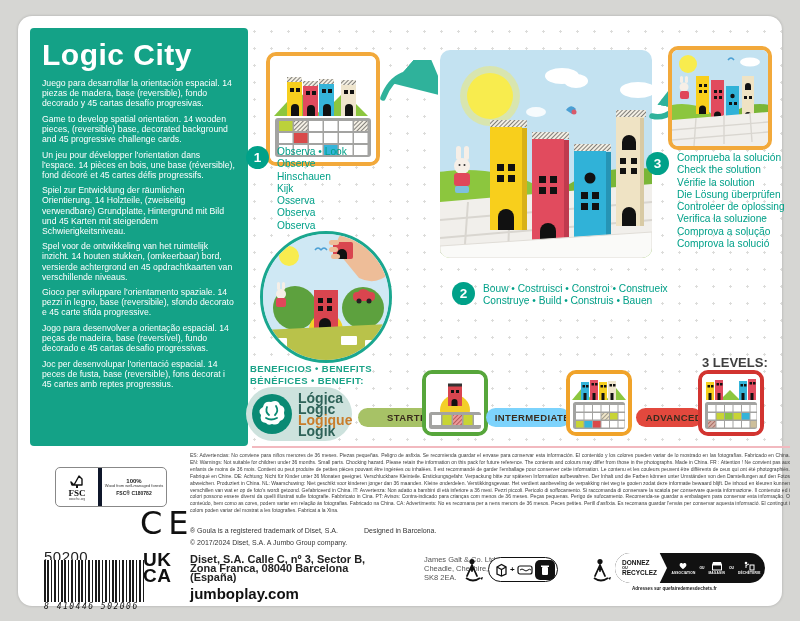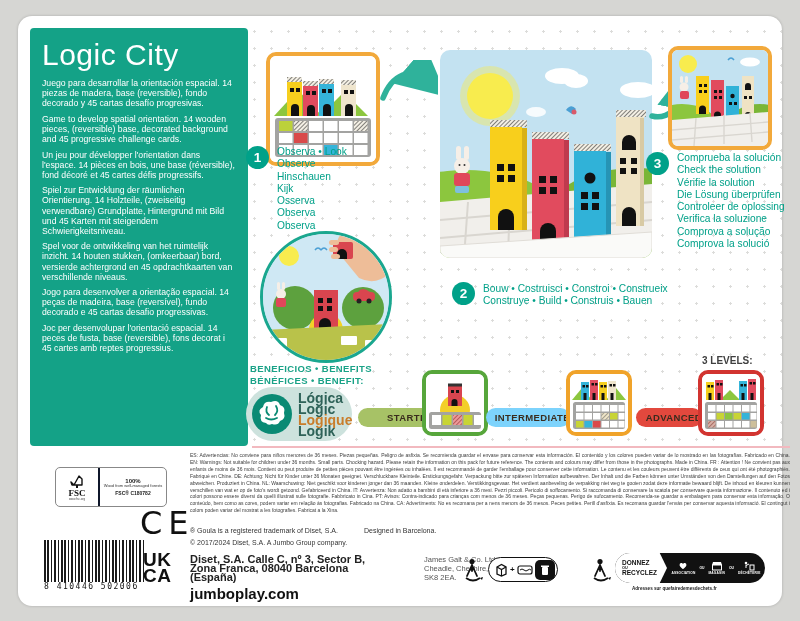--- a/index.html
+++ b/index.html
@@ -5,52 +5,52 @@
   html,body{margin:0;padding:0;}
   body{width:800px;height:621px;background:#d6d6d3;font-family:"Liberation Sans",sans-serif;}
   .page{position:relative;width:800px;height:621px;overflow:hidden;background:#d6d6d3;}
   .abs{position:absolute;}
   .box{left:18px;top:16px;width:764px;height:590px;background:#ffffff;border-radius:14px;box-shadow:0 0 3px rgba(0,0,0,.2);}
   .dots{left:18px;top:16px;width:764px;height:432px;border-radius:14px 14px 0 0;
         background-image:radial-gradient(#dcdcda 1.1px,transparent 1.3px);background-size:17px 17px;background-position:7px 7px;}
   
   .panel{left:30px;top:28px;width:218px;height:418px;background:#14a287;border-radius:4px;
          padding:12px 12px 8px 12px;box-sizing:border-box;color:#fff;}
-  .panel .title{font-size:30px;font-weight:400;letter-spacing:.5px;margin:0 0 8px 0;line-height:1;}
+  .panel .title{font-size:30px;font-weight:700;letter-spacing:.5px;margin:0 0 8px 0;line-height:1;}
   .panel p{font-size:8.7px;line-height:1.16;margin:0 0 5.5px 0;}
   
   .stepnum{width:23px;height:23px;border-radius:50%;background:#00a189;color:#fff;font-size:13.5px;font-weight:700;
            display:flex;align-items:center;justify-content:center;}
   .steplines div{font-size:10.2px;line-height:12.3px;color:#00a189;white-space:nowrap;}
   
   .card{background:#fff;border:4px solid #f2a93b;border-radius:10px;overflow:hidden;}
   .lvlcard{background:#fff;border-radius:10px;overflow:hidden;}
   .pill{border-radius:11px;display:flex;align-items:center;justify-content:flex-end;
         font-size:9.5px;font-weight:700;color:#3a2c1e;letter-spacing:.4px;}
-  .levels-title{font-size:10px;font-weight:700;color:#3f3f3f;}
+  .levels-title{font-size:13px;font-weight:700;color:#3f3f3f;}
   
   .ben-head{font-size:9.5px;font-weight:700;color:#19a287;letter-spacing:.4px;line-height:11.5px;}
   .ben-pill{background:#cde2dd;border-radius:27px;width:106px;height:54px;}
   .ben-items div{font-size:14px;font-weight:700;color:#2e6258;line-height:11px;}
   .ben-items div:nth-child(3){color:#c97d2b;}
   .divider{height:2px;background:#f2b9bf;}
   
   .warn{font-size:5px;line-height:6.9px;color:#3c3c3c;text-align:justify;}
   .tm{font-size:7px;color:#333;}
   .addr-bold div{font-size:11px;font-weight:700;color:#222;line-height:9px;}
   .addr-reg div{font-size:7.5px;color:#555;line-height:9px;}
   .website{font-size:15px;font-weight:700;color:#111;}
   
   .code{font-size:15px;color:#222;letter-spacing:.5px;}
   .barcode-bars{width:100px;height:42px;background:repeating-linear-gradient(90deg,#1a1a1a 0 1.6px,#fff 1.6px 3.4px);}
   .barcode-digits{font-family:"DejaVu Sans Mono",monospace;font-size:8px;letter-spacing:1.5px;color:#111;}
   .ce{font-size:32px;font-weight:500;color:#111;letter-spacing:6px;font-family:"DejaVu Sans",sans-serif;}
   .ukca{font-size:19px;font-weight:800;color:#111;line-height:16px;letter-spacing:.5px;}
   .fscbox{width:112px;height:40px;border:1px solid #888;border-radius:5px;background:#fff;display:flex;box-sizing:border-box;}
-  .fsc-left{width:42px;border-right:2px solid #0f172a;display:flex;flex-direction:column;align-items:center;justify-content:center;}
+  .fsc-left{width:42px;border-right:4px solid #0f172a;display:flex;flex-direction:column;align-items:center;justify-content:center;}
   .fsc-name{font-family:"Liberation Serif",serif;font-weight:700;font-size:9px;color:#111;line-height:8px;}
   .fsc-site{font-size:3px;color:#444;}
   .fsc-right{flex:1;display:flex;flex-direction:column;align-items:center;justify-content:center;text-align:center;}
   .fsc-pct{font-size:6px;font-weight:700;color:#222;}
   .fsc-desc{font-size:4px;color:#333;line-height:4.6px;}
   .fsc-cert{font-size:5px;font-weight:700;color:#222;margin-top:1px;}
   
   .banner{width:150px;height:30px;background:#111;border-radius:15px;display:flex;align-items:center;overflow:hidden;}
   .banner-left{width:52px;height:100%;background:#fff;clip-path:polygon(0 0,86% 0,100% 50%,86% 100%,0 100%);
                display:flex;flex-direction:column;align-items:flex-start;justify-content:center;padding-left:7px;box-sizing:border-box;}
@@ -72,20 +72,21 @@
   <div class="abs box"></div>
   <div class="abs dots"></div>
 
   <div class="abs panel">
     <div class="title">Logic City</div>
     <p>Juego para desarrollar la orientación espacial. 14 piezas de madera, base (reversible), fondo decorado y 45 cartas desafío progresivas.</p>
     <p>Game to develop spatial orientation. 14 wooden pieces, (reversible) base, decorated background and 45 progressive challenge cards.</p>
     <p>Un jeu pour développer l'orientation dans l'espace. 14 pièces en bois, une base (réversible), fond décoré et 45 cartes défis progressifs.</p>
     <p>Spiel zur Entwicklung der räumlichen Orientierung. 14 Holzteile, (zweiseitig verwendbare) Grundplatte, Hintergrund mit Bild und 45 Karten mit steigendem Schwierigkeitsniveau.</p>
     <p>Spel voor de ontwikkeling van het ruimtelijk inzicht. 14 houten stukken, (omkeerbaar) bord, versierde achtergrond en 45 opdrachtkaarten van verschillende niveaus.</p>
+    <p>Gioco per sviluppare l'orientamento spaziale. 14 pezzi in legno, base (reversibile), sfondo decorato e 45 carte sfida progressive.</p>
     <p>Jogo para desenvolver a orientação espacial. 14 peças de madeira, base (reversível), fundo decorado e 45 cartas desafio progressivas.</p>
     <p>Joc per desenvolupar l'orientació espacial. 14 peces de fusta, base (reversible), fons decorat i 45 cartes amb reptes progressius.</p>
   </div>
 
   <div class="abs card" style="left:266px;top:52px;width:106px;height:106px;">
     <svg width="106" height="106" viewBox="0 0 106 106">
       <defs>
         <pattern id="h1" width="3" height="3" patternUnits="userSpaceOnUse" patternTransform="rotate(45)">
           <rect width="3" height="3" fill="#f3efe4"></rect>
             <line x1="0" y1="0" x2="0" y2="3" stroke="#222" stroke-width="1.1"></line>
@@ -548,21 +549,21 @@
     </div>
     <div class="fsc-right">
       <div class="fsc-pct">100%</div>
       <div class="fsc-desc">Wood from well-managed forests</div>
       <div class="fsc-cert">FSC® C180782</div>
     </div>
   </div>
 
   <div class="abs code" style="left:44px;top:512px;margin-top:36px;">50200</div>
 
-  <div class="abs" style="left:44px;top:540px;">
+  <div class="abs" style="left:44px;top:560px;font-style:italic;">
     <div class="barcode-bars"></div>
     <div class="barcode-digits">8 410446 502006</div>
   </div>
 
   <div class="abs ce" style="left:140px;top:504px;">CE</div>
   <div class="abs ukca" style="left:143px;top:552px;">
     <div>UK</div>
     <div>CA</div>
   </div>
 

